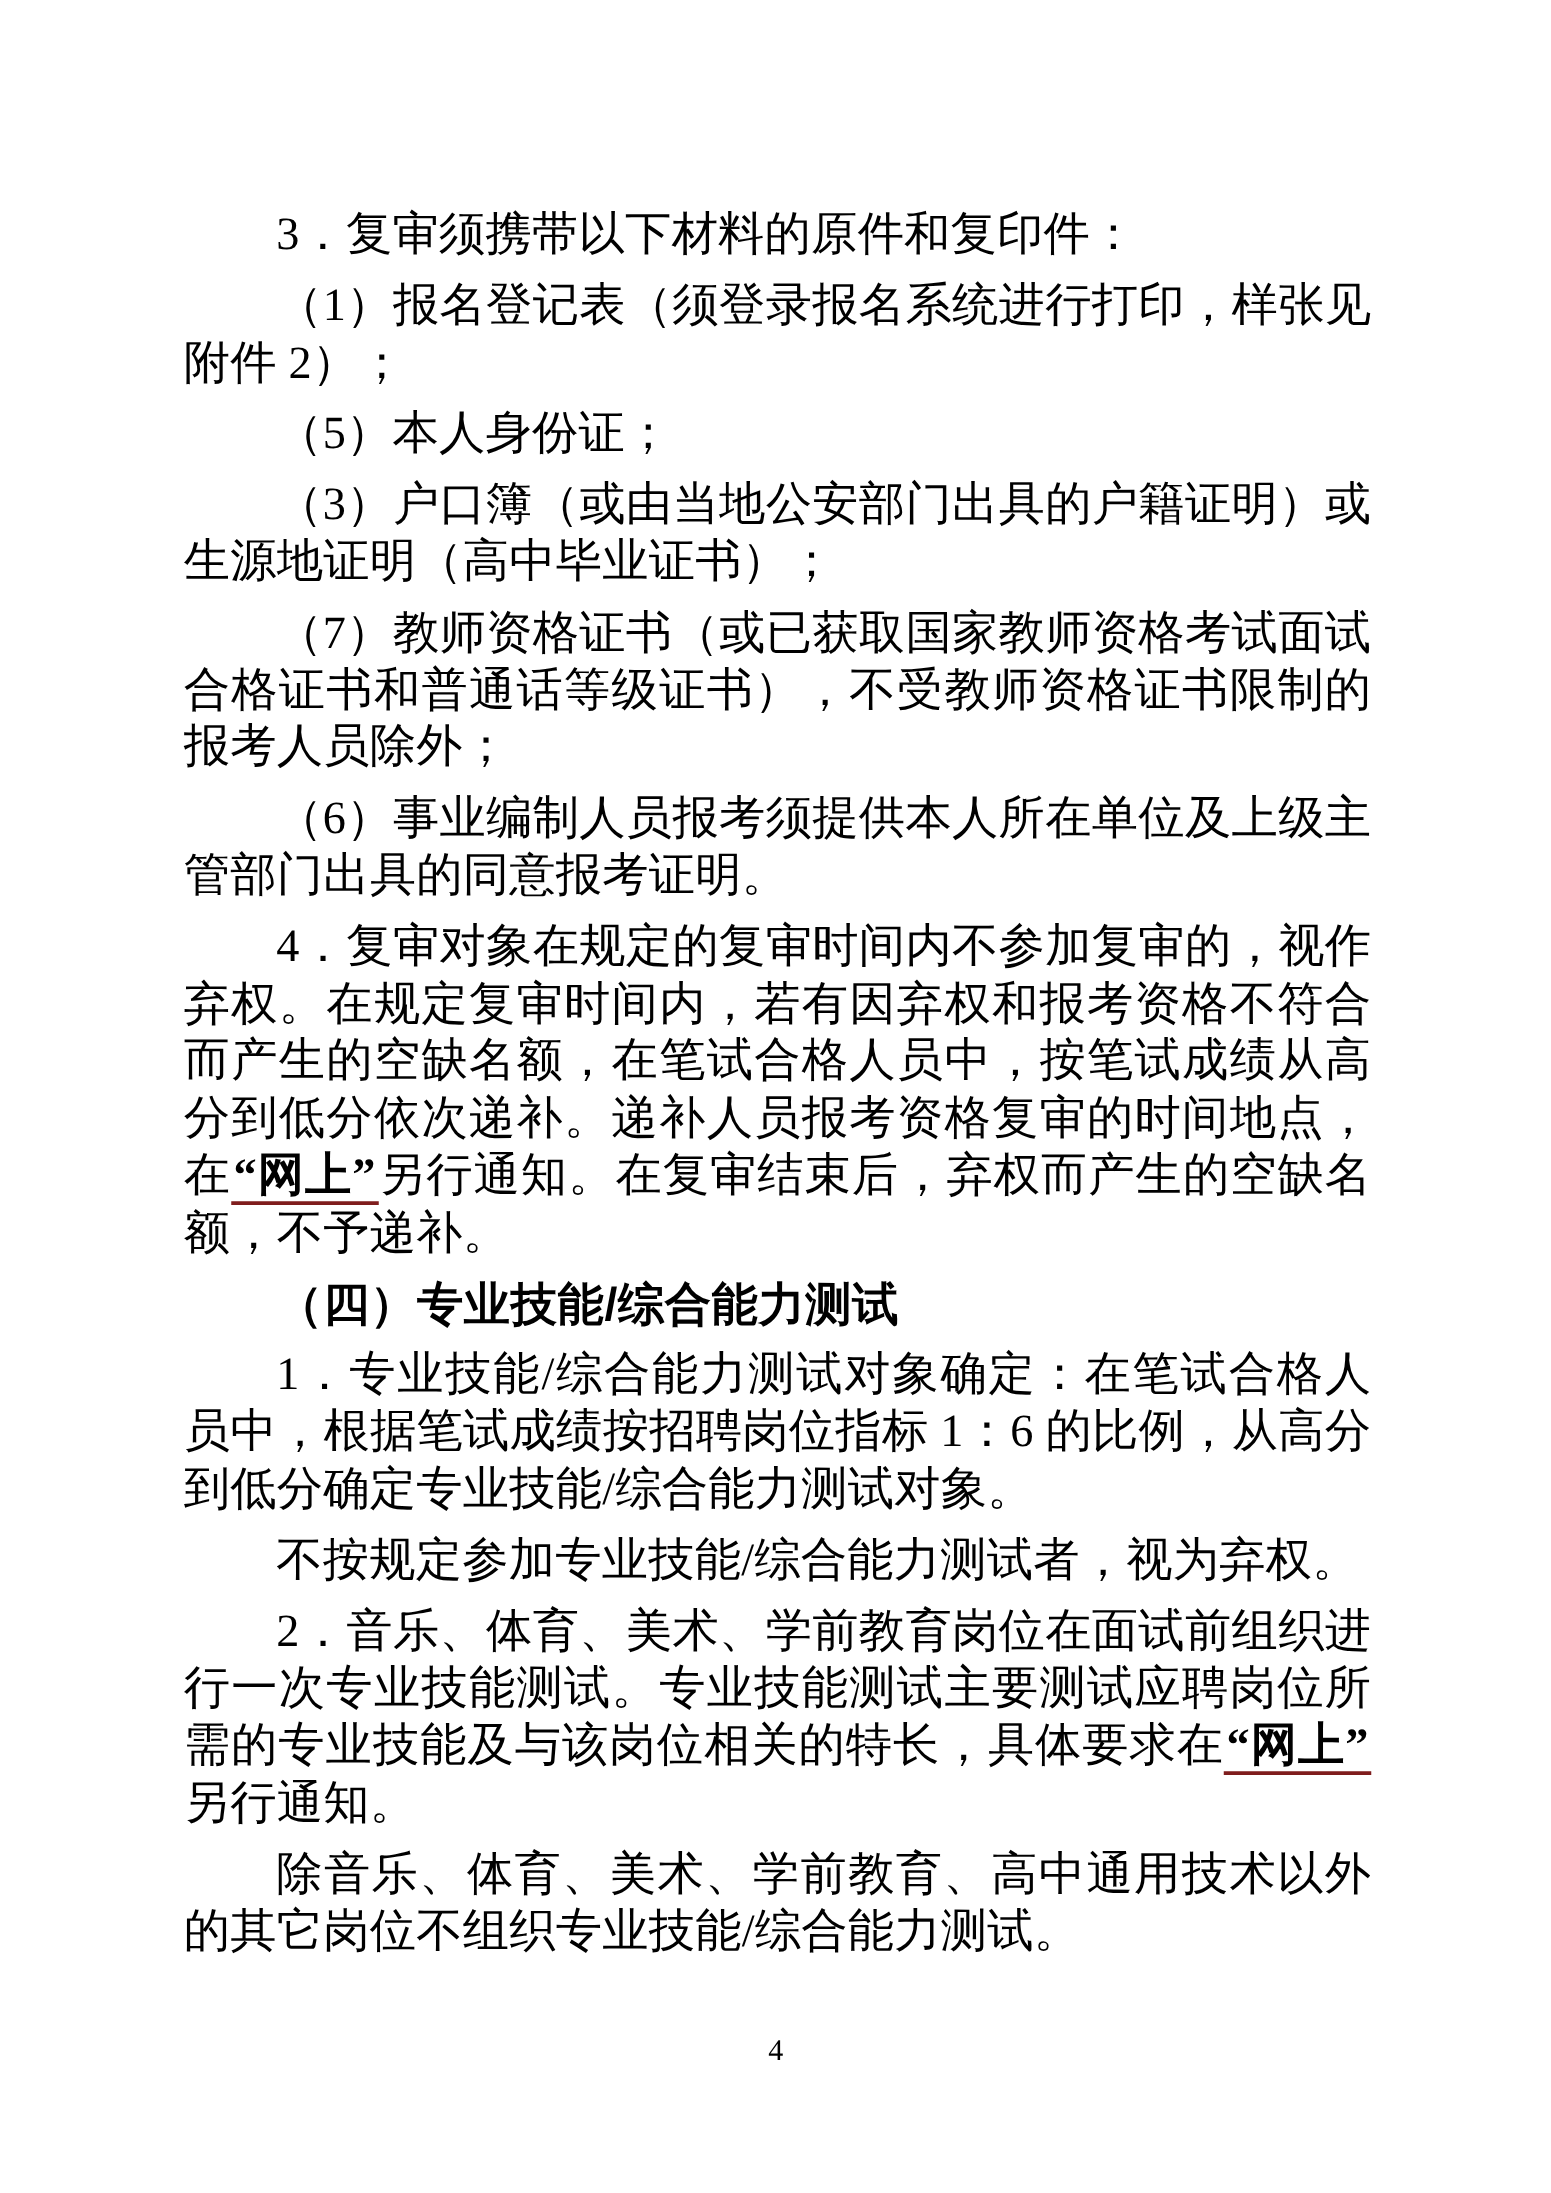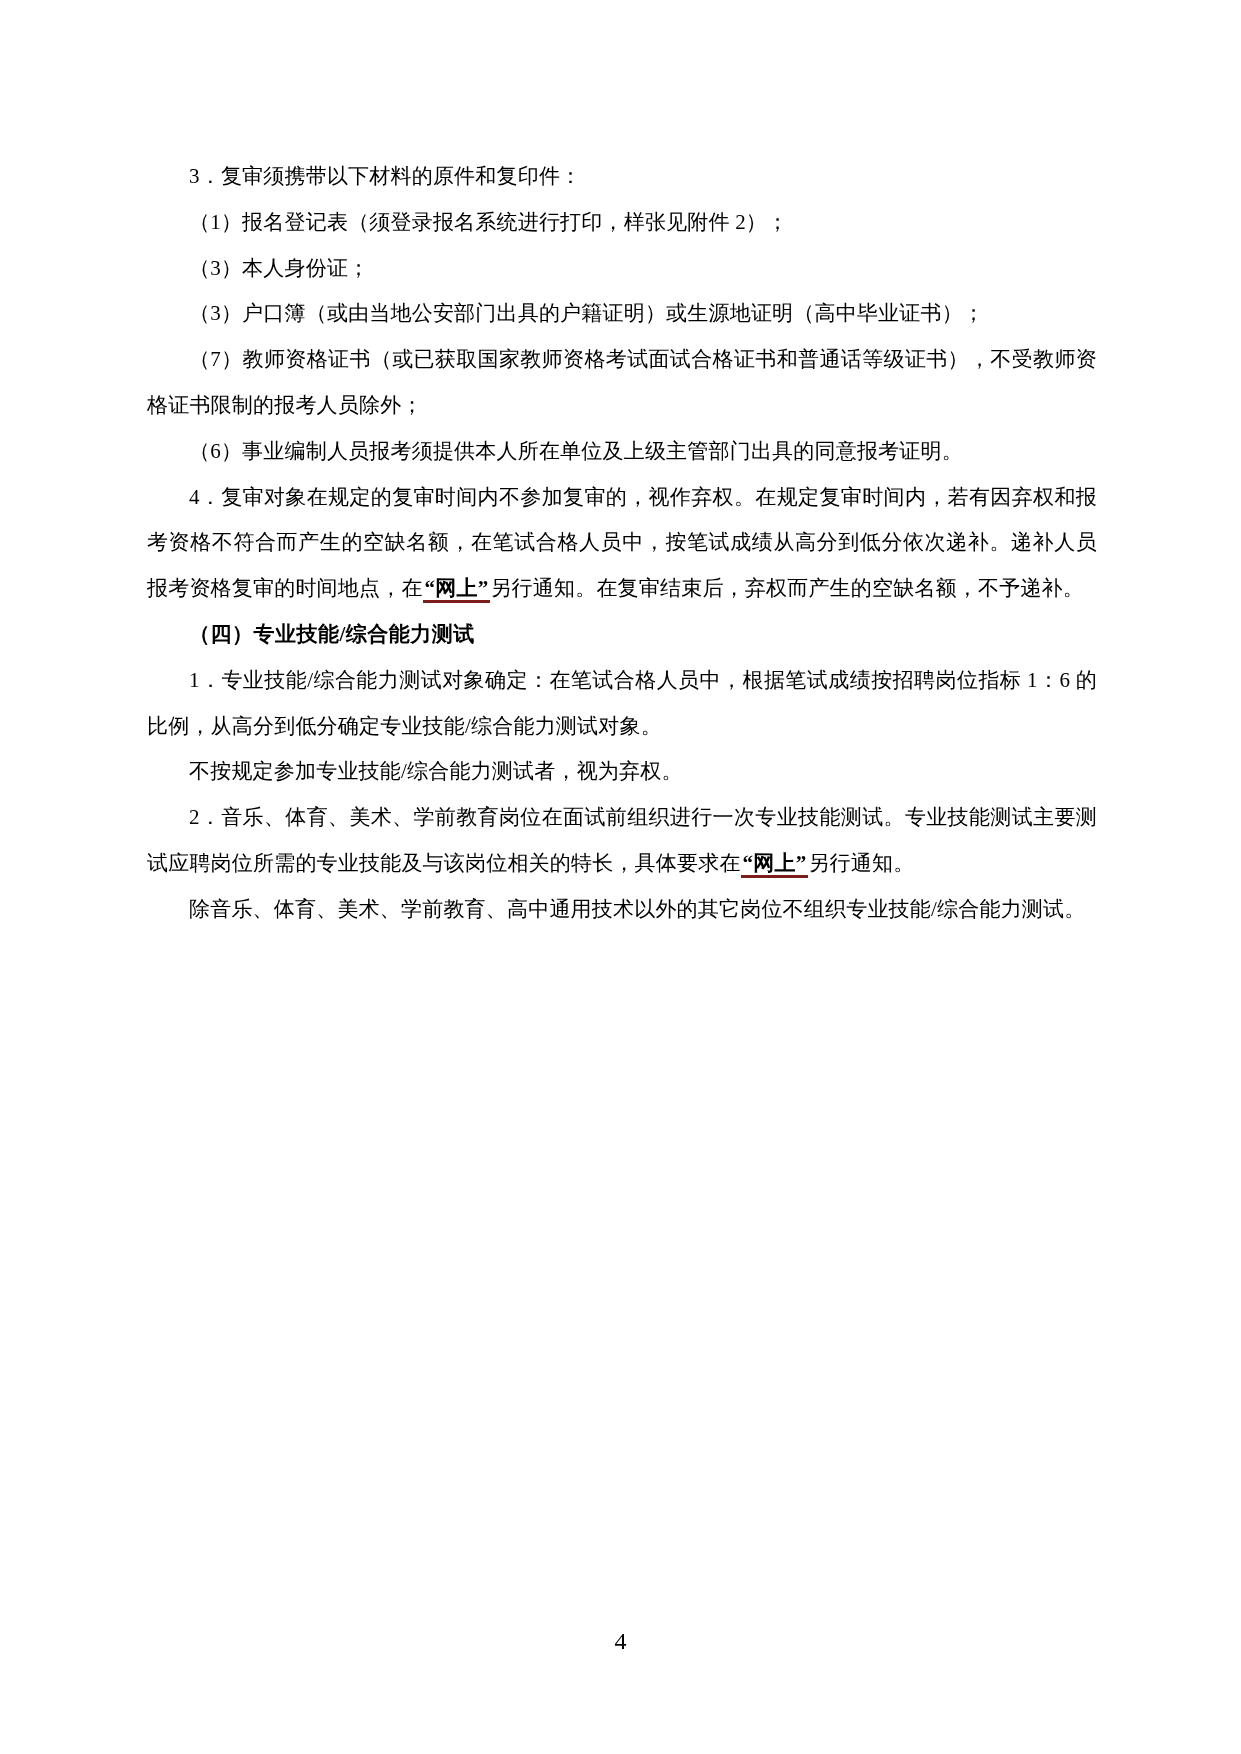--- a/index.html
+++ b/index.html
@@ -13,31 +13,32 @@
     font-family: "Liberation Serif", "DejaVu Serif", serif;
     overflow: hidden;
   }
   .doc-body {
     position: absolute;
     left: 147px;
     top: 154px;
     width: 950px;
   }
   .para {
-    font-size: 21px;
+    font-size: 37px;
     line-height: 45.8px;
     text-align: justify;
     text-indent: 2em;
     color: #000000;
     letter-spacing: 0.2px;
     word-break: break-all;
+    margin-top: 11px;
   }
   .para.heading {
     font-weight: 700;
-    font-family: Liberation Serif, serif;
+    font-family: Liberation Sans, sans-serif;
     letter-spacing: 0.5px;
   }
   .run { color: #000000; }
   .run.emphasis {
     font-weight: 700;
     border-bottom: 3px solid #7f1d1d;
     padding: 0 2px;
   }
   .footer {
     position: absolute;
@@ -53,21 +54,21 @@
     font-family: "Liberation Serif", "DejaVu Serif", serif;
   }
 </style>
 </head>
 <body>
 
 <div class="page">
   <div class="doc-body">
       <p class="para body"><span class="run">3．复审须携带以下材料的原件和复印件：</span></p>
       <p class="para body"><span class="run">（1）报名登记表（须登录报名系统进行打印，样张见附件 2）；</span></p>
-      <p class="para body"><span class="run">（3）本人身份证；</span></p>
+      <p class="para body"><span class="run">（5）本人身份证；</span></p>
       <p class="para body"><span class="run">（3）户口簿（或由当地公安部门出具的户籍证明）或生源地证明（高中毕业证书）；</span></p>
       <p class="para body"><span class="run">（7）教师资格证书（或已获取国家教师资格考试面试合格证书和普通话等级证书），不受教师资格证书限制的报考人员除外；</span></p>
       <p class="para body"><span class="run">（6）事业编制人员报考须提供本人所在单位及上级主管部门出具的同意报考证明。</span></p>
       <p class="para body"><span class="run">4．复审对象在规定的复审时间内不参加复审的，视作弃权。在规定复审时间内，若有因弃权和报考资格不符合而产生的空缺名额，在笔试合格人员中，按笔试成绩从高分到低分依次递补。递补人员报考资格复审的时间地点，在</span><span class="run emphasis">“网上”</span><span class="run">另行通知。在复审结束后，弃权而产生的空缺名额，不予递补。</span></p>
       <p class="para heading"><span class="run">（四）专业技能/综合能力测试</span></p>
       <p class="para body"><span class="run">1．专业技能/综合能力测试对象确定：在笔试合格人员中，根据笔试成绩按招聘岗位指标 1：6 的比例，从高分到低分确定专业技能/综合能力测试对象。</span></p>
       <p class="para body"><span class="run">不按规定参加专业技能/综合能力测试者，视为弃权。</span></p>
       <p class="para body"><span class="run">2．音乐、体育、美术、学前教育岗位在面试前组织进行一次专业技能测试。专业技能测试主要测试应聘岗位所需的专业技能及与该岗位相关的特长，具体要求在</span><span class="run emphasis">“网上”</span><span class="run">另行通知。</span></p>
       <p class="para body"><span class="run">除音乐、体育、美术、学前教育、高中通用技术以外的其它岗位不组织专业技能/综合能力测试。</span></p>
     </div>

